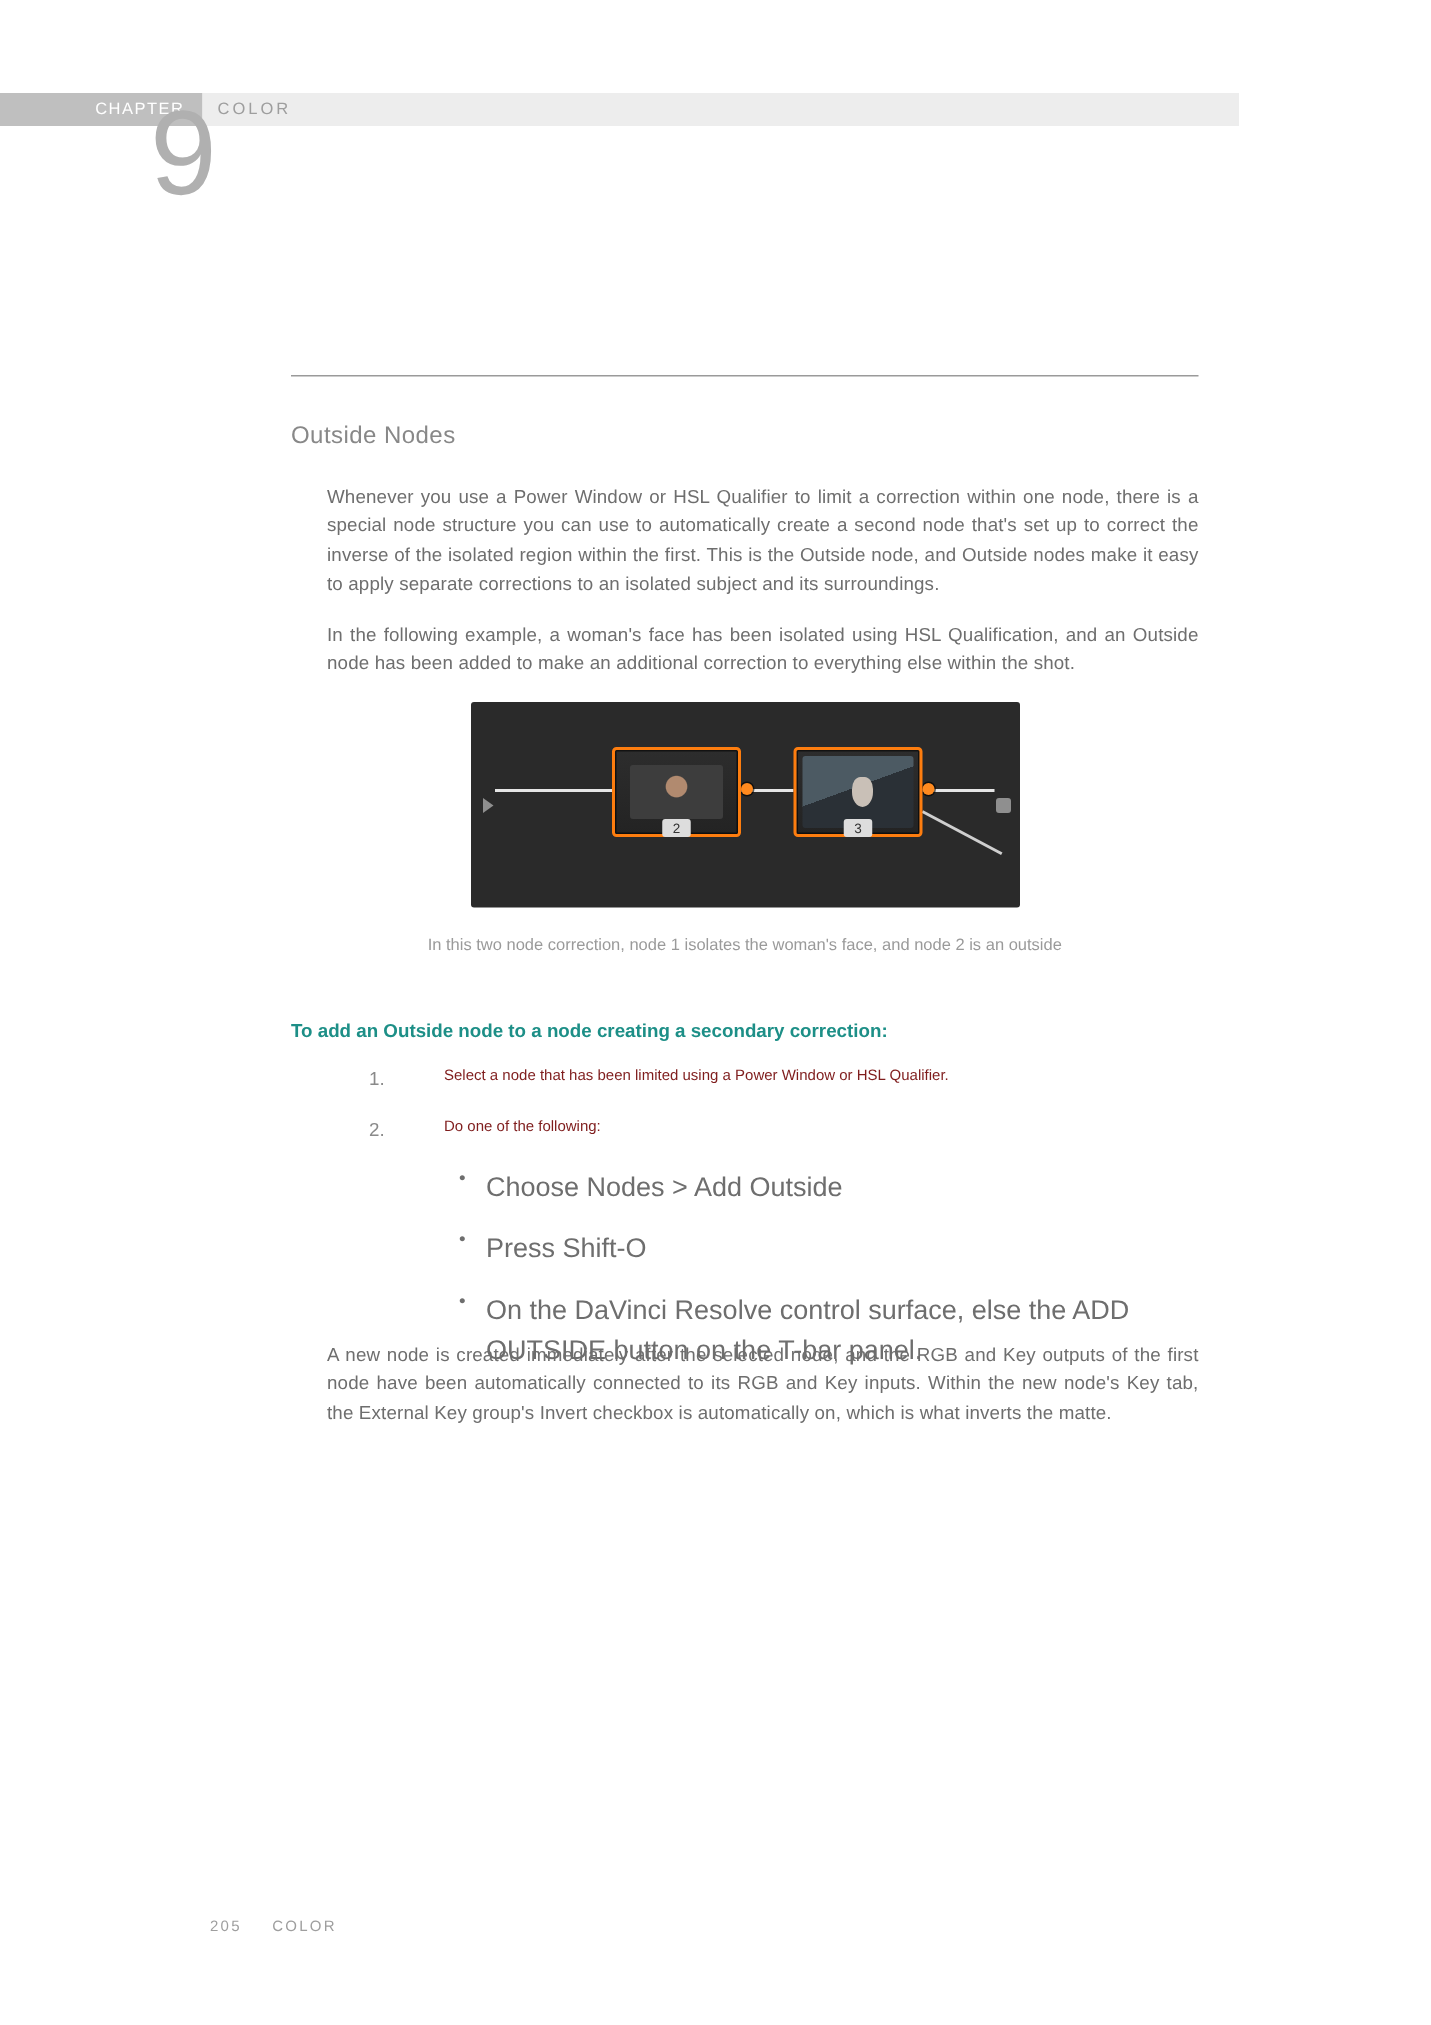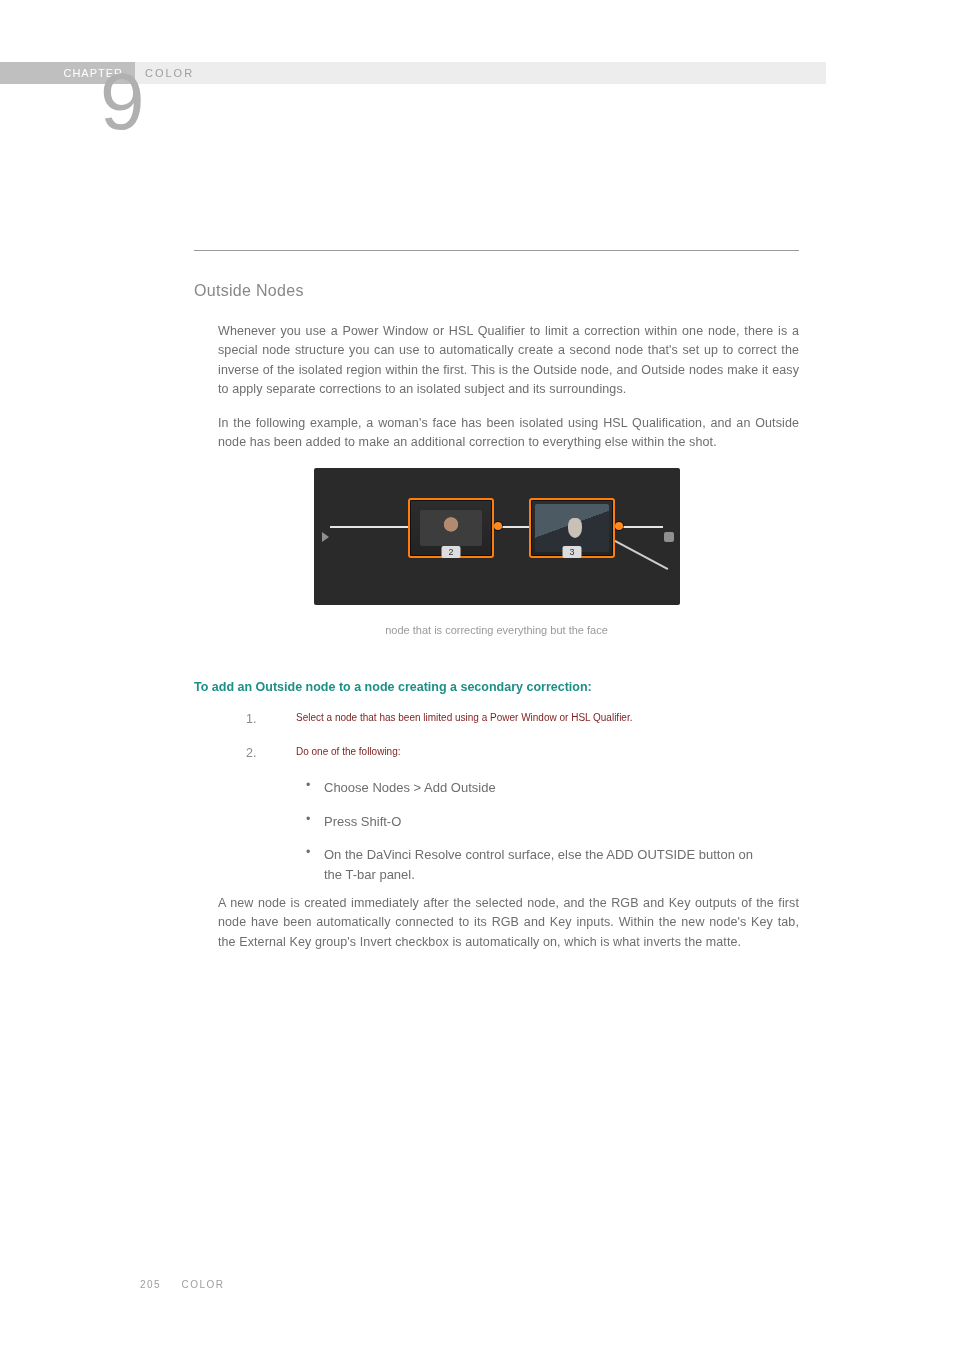--- a/index.html
+++ b/index.html
@@ -22,21 +22,21 @@
   .body-p { color: #6e6e6e; font-size: 12.5px; line-height: 1.55; text-align: justify; letter-spacing: .1px; margin-left: 24px; }
   .caption { color: #9a9a9a; font-size: 11px; text-align: center; line-height: 1.55; }
   .sub-teal { color: #1d8f87; font-size: 12.5px; font-weight: bold; }
 
   .ol-row { display: flex; gap: 32px; }
   .ol-num { width: 18px; color: #8a8a8a; font-size: 12.5px; }
   .ol-txt { color: #7f1d1d; font-size: 10px; }
   .ul { }
   .ul-row { display: flex; gap: 10px; margin-bottom: 14px; }
   .ul-bullet { width: 8px; color: #6e6e6e; font-size: 12.5px; }
-  .ul-txt { color: #6e6e6e; font-size: 13px; line-height: 1.5; max-width: 450px; }
+  .ul-txt { color: #6e6e6e; font-size: 18px; line-height: 1.5; max-width: 450px; }
 
   
   .fig-wrap { position: absolute; left: 314px; width: 366px; height: 137px; background: #2a2a2a; border-radius: 2px; overflow: hidden; }
   .node-thumb { position: absolute; width: 86px; height: 60px; border: 2px solid #fd7d0f; border-radius: 3px; background: linear-gradient(#2d2d2d,#232323); box-shadow: 0 0 0 1px rgba(0,0,0,.6) inset; }
   .node-thumb .badge { position: absolute; left: 50%; bottom: -2px; transform: translateX(-50%); background: #ddd; color: #333; font-size: 9px; line-height: 12px; padding: 0 7px; border-radius: 2px; }
   .node1 { left: 94px; top: 30px; }
   .node2 { left: 215px; top: 30px; }
   .node1 .inner { position:absolute; inset:10px; background: radial-gradient(circle at 50% 40%, #b18a6f 0 18%, #3d3d3d 20% 100%); border-radius:2px; }
   .node2 .inner { position:absolute; inset:4px; background: linear-gradient(160deg,#4c5a63 0 45%,#2a3036 45% 100%); border-radius:2px; }
   .node2 .inner::after { content:""; position:absolute; left:44%; top:30%; width:14px; height:20px; background:#c9c0b7; border-radius:40% 40% 50% 50%; filter: blur(.4px); }
@@ -89,21 +89,21 @@
       <div class="badge">2</div>
     </div>
     <div class="node-thumb node2">
       <div class="inner"></div>
       <div class="badge">3</div>
     </div>
     <span class="port-out"></span>
   </div>
 
   <div class="col" style="top:622px;">
-    <div class="caption">node that is correcting everything but the face</div>
+    <div class="caption">In this two node correction, node 1 isolates the woman's face, and node 2 is an outside</div>
   </div>
 
   <div class="col" style="top:680px;">
     <div class="sub-teal">To add an Outside node to a node creating a secondary correction:</div>
   </div>
 
   <div class="col" style="top:712px; left:246px; width:553px;">
     <div class="ol-row">
       <div class="ol-num">1.</div>
       <div class="ol-txt">Select a node that has been limited using a Power Window or HSL Qualifier.</div>

